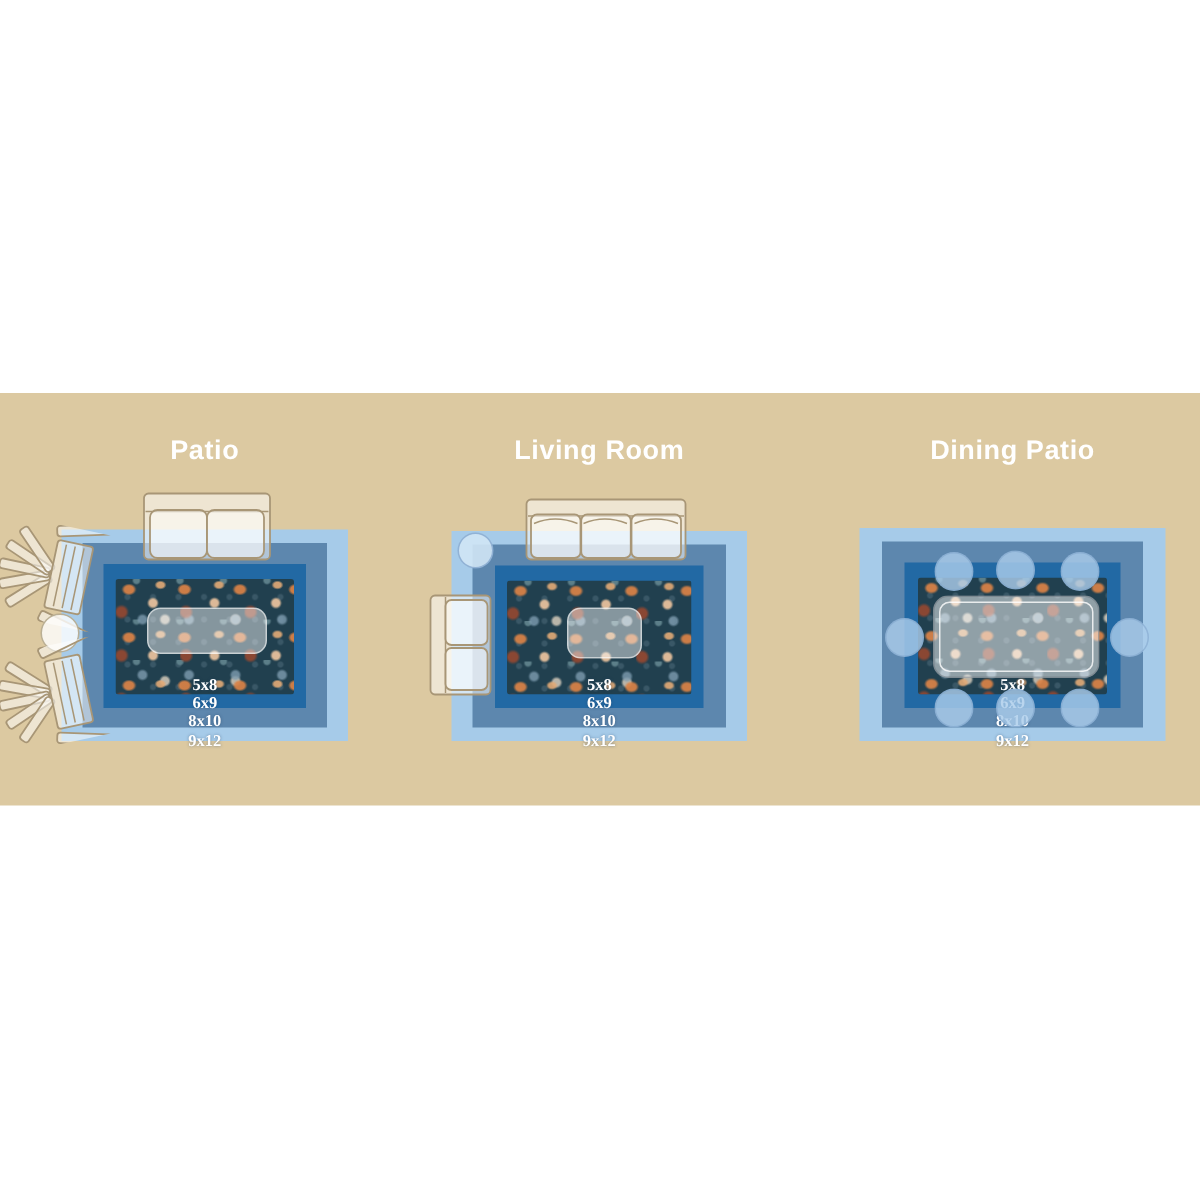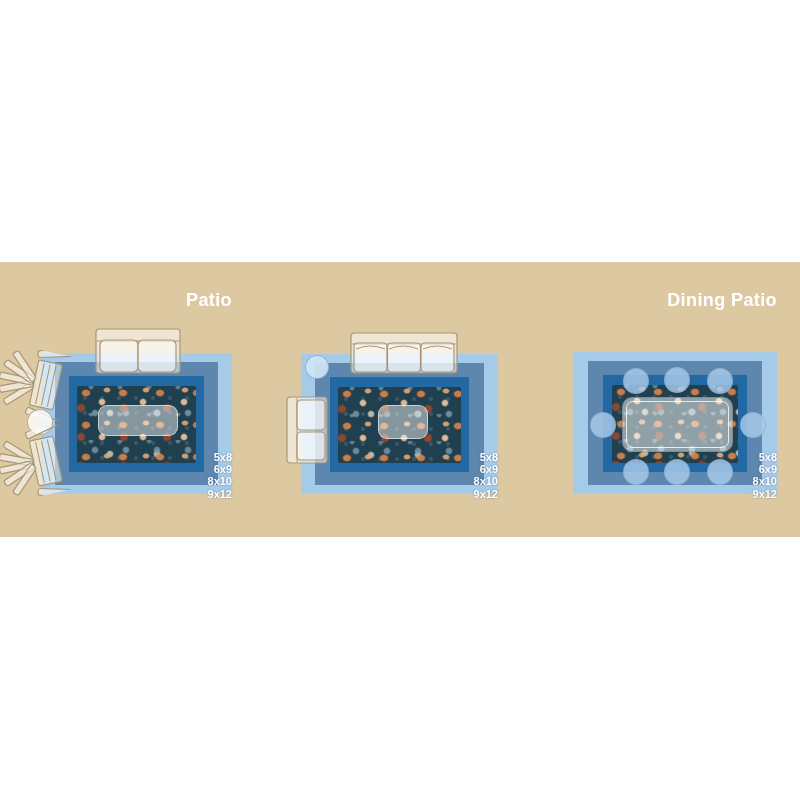--- a/index.html
+++ b/index.html
@@ -11,21 +11,21 @@
   .band {
     position:absolute; left:0; top:262px; width:800px; height:275px;
     background:var(--band,#dcc9a1);
   }
   .room { position:absolute; top:0; height:275px; }
   #room-patio  { left:0;     width:266px; }
   #room-living { left:266px; width:267px; }
   #room-dining { left:533px; width:267px; }
 
   .room-title {
-    position:absolute; top:28px; z-index:5; text-align:right;
+    position:absolute; top:28px; z-index:5; text-align:center;
     color:var(--title_text,#fff); font-size:18px; font-weight:bold;
     letter-spacing:.4px; line-height:20px;
   }
   #room-patio  .room-title { left:41px; width:191px; }
   #room-living .room-title { left:35px; width:197px; }
   #room-dining .room-title { left:40px; width:204px; }
 
   .rug-stack { position:absolute; z-index:1; }
   #room-patio  .rug-stack { left:41px; top:91px; width:191px; height:141px; }
   #room-living .rug-stack { left:35px; top:92px; width:197px; height:140px; }
@@ -46,23 +46,24 @@
       radial-gradient(4px 4px at 18px 27px, rgba(125,155,175,.8) 0 60%, transparent 100%),
       radial-gradient(4px 3px at 30px 4px,  rgba(226,170,118,.9) 0 60%, transparent 100%),
       radial-gradient(3px 3px at 14px 1px,  rgba(95,130,140,.95) 0 60%, transparent 100%),
       radial-gradient(4px 4px at 33px 27px, rgba(235,220,200,.75) 0 60%, transparent 100%),
       radial-gradient(2.5px 2.5px at 8px 12px, rgba(60,90,105,.9) 0 60%, transparent 100%);
     background-size: 37px 32px, 41px 35px, 43px 29px, 31px 37px, 39px 33px, 29px 27px, 47px 41px, 17px 15px;
   }
 
   .size-labels {
     position:absolute; left:0; right:0; bottom:-6px; z-index:4;
-    text-align:right; color:var(--label_text,#fff);
+    text-align:center; color:var(--label_text,#fff);
     font-size:11px; font-weight:bold; line-height:12.3px;
     text-shadow:0 0 2px rgba(30,60,95,.5);
+    font-family:Liberation Serif, serif;
   }
 
   .furn { position:absolute; z-index:2; }
   .outl   { fill:rgba(255,255,255,.52); stroke:#a89676; stroke-width:1.2; }
   .ln     { stroke:#a89676; stroke-width:1; fill:none; }
 
   .round-table-white {
     border-radius:50%; background:rgba(255,255,255,.8);
     border:1px solid rgba(160,145,110,.7); box-sizing:border-box;
   }
@@ -149,20 +150,21 @@
       <rect class="outl" x="38" y="10" width="24" height="46" rx="2"></rect>
       <line class="ln" x1="44" y1="12" x2="44" y2="54"></line>
       <line class="ln" x1="50" y1="12" x2="50" y2="54"></line>
       <line class="ln" x1="56" y1="12" x2="56" y2="54"></line>
     </svg>
 
     <div class="furn coffee-table" style="left:98px; top:143px; width:80px; height:31px;"></div>
   </section>
 
   <section class="room" id="room-living">
+    <div class="room-title">Living Room</div>
 
     <div class="rug-stack">
       <div class="layer l-9x12"></div>
       <div class="layer l-8x10"></div>
       <div class="layer l-6x9"></div>
       <div class="layer l-rug"></div>
       <div class="size-labels">
         <div>5x8</div>
         <div>6x9</div>
         <div>8x10</div>

